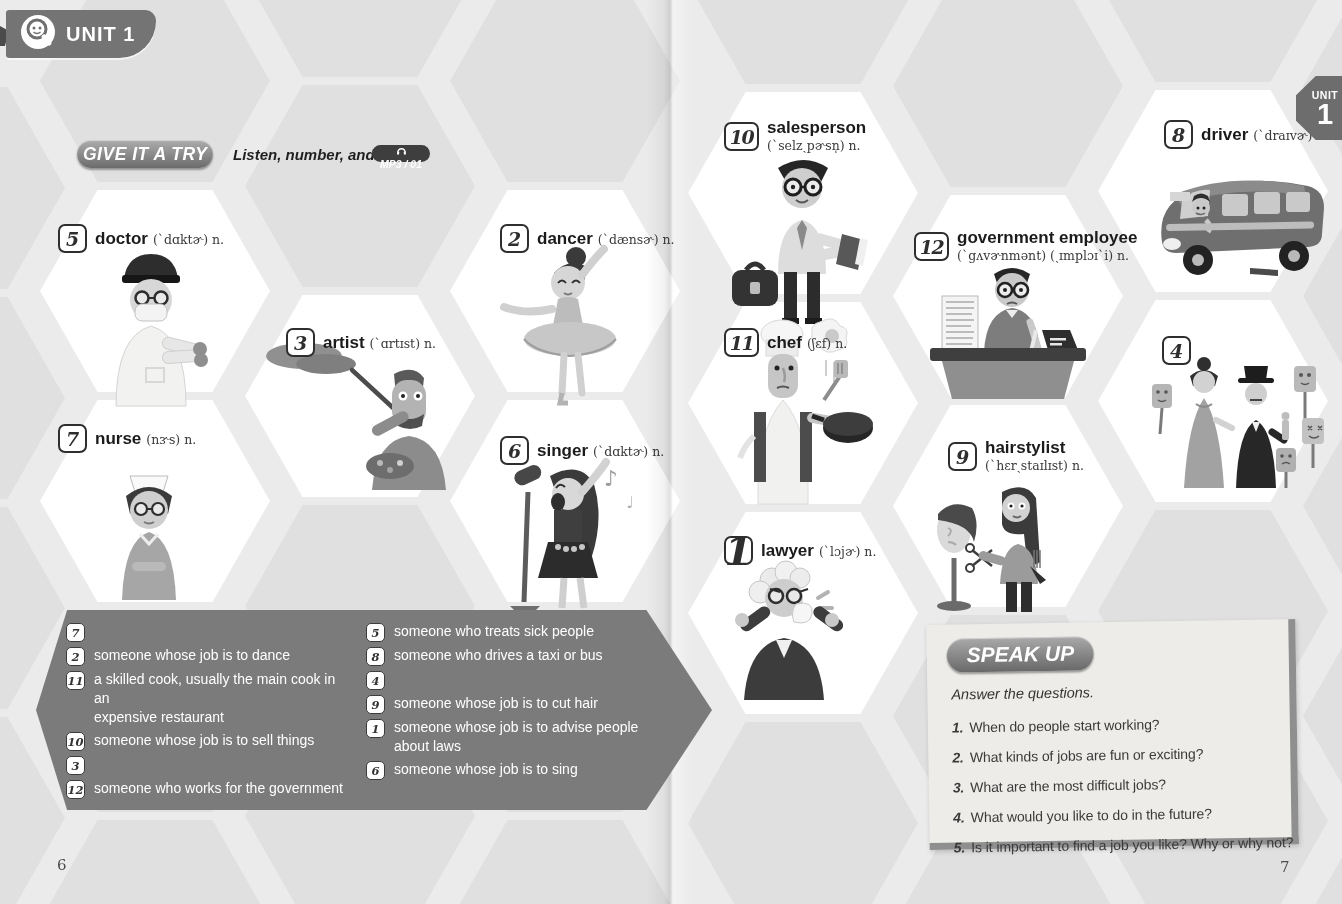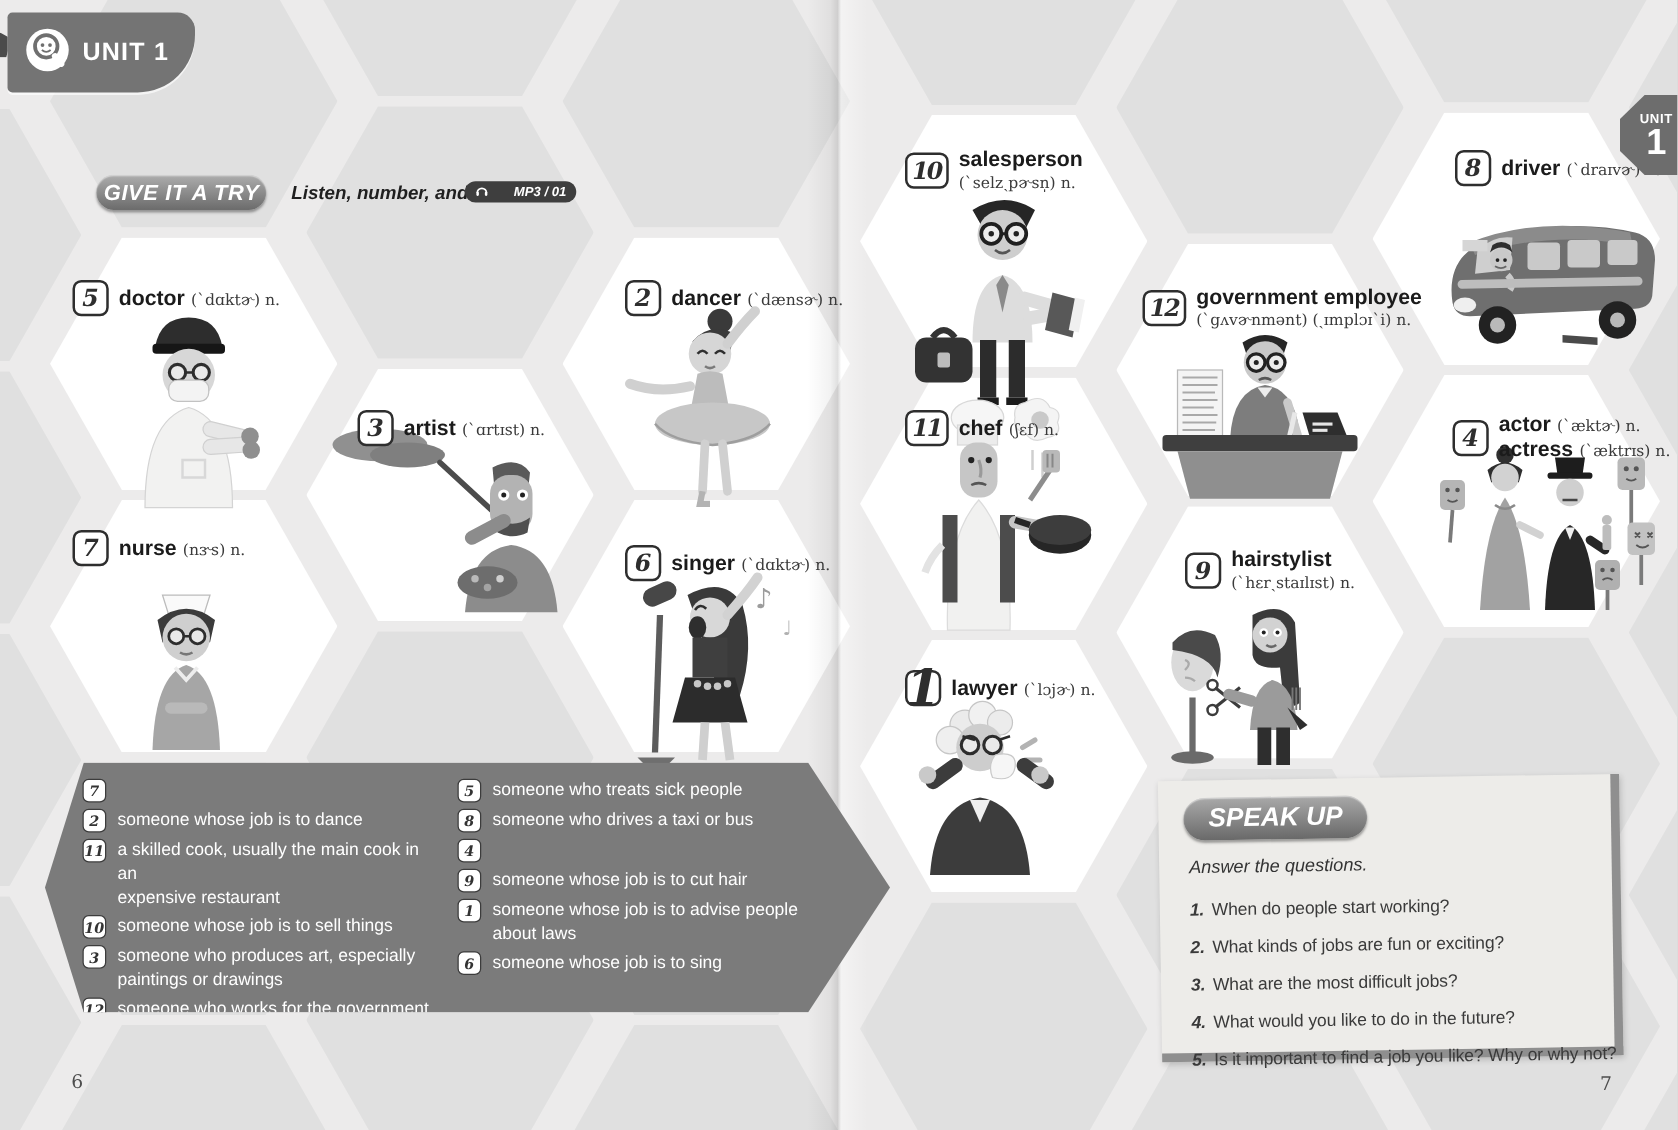--- a/index.html
+++ b/index.html
@@ -5,34 +5,34 @@
   html,body{margin:0;padding:0;background:#cfcfcf;}
   .spread{position:relative;width:1342px;height:904px;overflow:hidden;background:#ecebeb;
           font-family:"Liberation Sans",sans-serif;}
   
   .hex{position:absolute;width:230px;height:202px;background:#e0e0e0;
        clip-path:polygon(25% 0,75% 0,100% 50%,75% 100%,25% 100%,0 50%);}
   .hex.cell{background:#ffffff;filter:drop-shadow(0 1px 1px rgba(0,0,0,.10));}
   .fold{position:absolute;top:0;left:646px;width:48px;height:904px;z-index:22;pointer-events:none;
         background:linear-gradient(90deg,rgba(0,0,0,0) 0%,rgba(0,0,0,.05) 38%,rgba(0,0,0,.12) 50%,rgba(255,255,255,.4) 56%,rgba(0,0,0,0) 100%);}
   
-  .unit-badge{position:absolute;left:6px;top:10px;width:150px;height:64px;background:#747474;z-index:40;
+  .unit-badge{position:absolute;left:6px;top:10px;width:150px;height:48px;background:#747474;z-index:40;
               border-radius:4px 14px 46px 4px;display:flex;align-items:center;gap:10px;padding-left:14px;
               box-sizing:border-box;box-shadow:0 2px 0 rgba(255,255,255,.65);}
   .unit-badge .ub-label{color:#fff;font-weight:bold;font-size:20px;letter-spacing:1px;}
   .corner-mark{position:absolute;left:0;top:26px;width:9px;height:20px;background:#4b4b4b;z-index:39;
                clip-path:polygon(0 0,100% 25%,55% 100%,0 100%);}
   .title{position:absolute;left:75px;top:74px;font-size:43px;font-weight:bold;color:#9d9d9d;z-index:35;letter-spacing:.5px;}
   .try-pill{position:absolute;left:77px;top:140px;height:28px;padding:0 6px;z-index:35;border-radius:15px;
             background:linear-gradient(180deg,#adadad,#6b6b6b);color:#fff;font-weight:bold;font-style:italic;
             font-size:17.5px;display:flex;align-items:center;letter-spacing:.5px;
             box-shadow:0 2px 2px rgba(0,0,0,.35), inset 0 1px 1px rgba(255,255,255,.5);}
   .try-instr{position:absolute;left:233px;top:146px;font-size:15px;font-style:italic;font-weight:bold;color:#1f1f1f;z-index:35;}
   .mp3{position:absolute;left:372px;top:145px;height:17px;background:#3e3e3e;border-radius:9px;color:#fff;z-index:35;
-       display:flex;align-items:center;gap:20px;padding:0 8px;font-size:10.5px;font-weight:bold;font-style:italic;}
+       display:flex;align-items:center;gap:0;padding:0 8px;font-size:10.5px;font-weight:bold;font-style:italic;flex-direction:column;}
   .unit-corner{position:absolute;left:1296px;top:76px;width:58px;height:64px;background:#6d6d6d;z-index:40;
                clip-path:polygon(34% 0,100% 0,100% 100%,34% 100%,0 70%,0 30%);
                display:flex;flex-direction:column;align-items:center;justify-content:center;color:#fff;}
   .uc-top{font-size:10.5px;font-weight:bold;letter-spacing:.5px;}
   .uc-num{font-size:29px;font-weight:bold;line-height:.9;}
   
   .label{position:absolute;display:flex;align-items:center;gap:8px;z-index:30;}
   .label.top{align-items:flex-start;}
   .numbox{flex:none;width:25px;height:25px;background:#fff;border:2.5px solid #2e2e2e;border-radius:7px;
           display:flex;align-items:center;justify-content:center;color:#2e2e2e;
@@ -222,30 +222,20 @@
   </div>
   <div class="label" style="left:1164px;top:120px">
     <span class="numbox">8</span>
     <span class="lbl-row">
         <span class="word">driver</span>
     <span class="phon">(ˋdraɪvɚ) n.</span>
       </span>
   </div>
   <div class="label top" style="left:1162px;top:330px">
     <span class="numbox" style="margin-top:6px">4</span>
-    <span class="lbl-col">
-      <span class="lbl-row">
-          <span class="word">actor</span>
-      <span class="phon">(ˋæktɚ) n.</span>
-        </span>
-      <span class="lbl-row">
-          <span class="word">actress</span>
-      <span class="phon">(ˋæktrɪs) n.</span>
-        </span>
-    </span>
   </div>
 
   <div class="illus" style="left:88px;top:248px">
     <svg width="125" height="160" viewBox="0 0 125 160">
       <path d="M36 30 Q40 6 63 6 Q86 6 90 30 Z" fill="#2d2d2d"></path>
       <rect x="34" y="27" width="58" height="8" rx="3" fill="#161616"></rect>
       <circle cx="63" cy="52" r="21" fill="#d7d7d7"></circle>
       <circle cx="54" cy="50" r="6.5" fill="#e9e9e9" stroke="#2d2d2d" stroke-width="2.5"></circle>
       <circle cx="73" cy="50" r="6.5" fill="#e9e9e9" stroke="#2d2d2d" stroke-width="2.5"></circle>
       <line x1="60.5" y1="50" x2="66.5" y2="50" stroke="#2d2d2d" stroke-width="2"></line>
@@ -541,22 +531,20 @@
           <span class="def-num">11</span>
           <span class="def-text">a skilled cook, usually the main cook in an
 expensive restaurant</span>
         </div>
         <div class="def-item">
           <span class="def-num">10</span>
           <span class="def-text">someone whose job is to sell things</span>
         </div>
         <div class="def-item">
           <span class="def-num">3</span>
-          <span class="def-text">someone who produces art, especially
-paintings or drawings</span>
         </div>
         <div class="def-item">
           <span class="def-num">12</span>
           <span class="def-text">someone who works for the government</span>
         </div>
       </div>
       <div class="def-col">
         <div class="def-item">
           <span class="def-num">5</span>
           <span class="def-text">someone who treats sick people</span>

